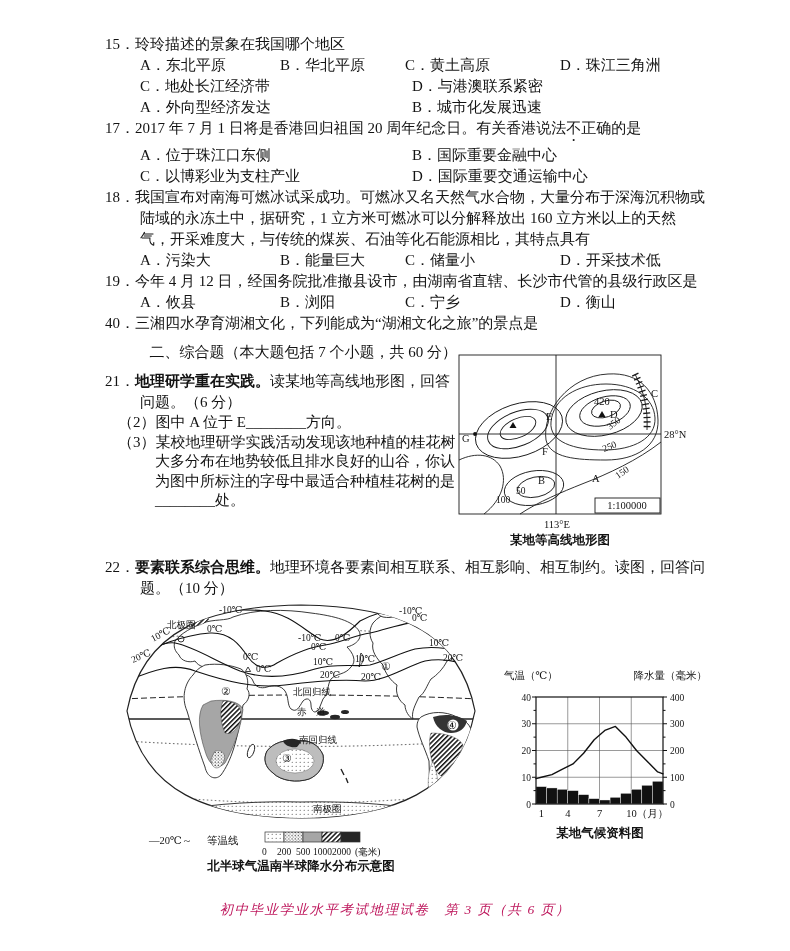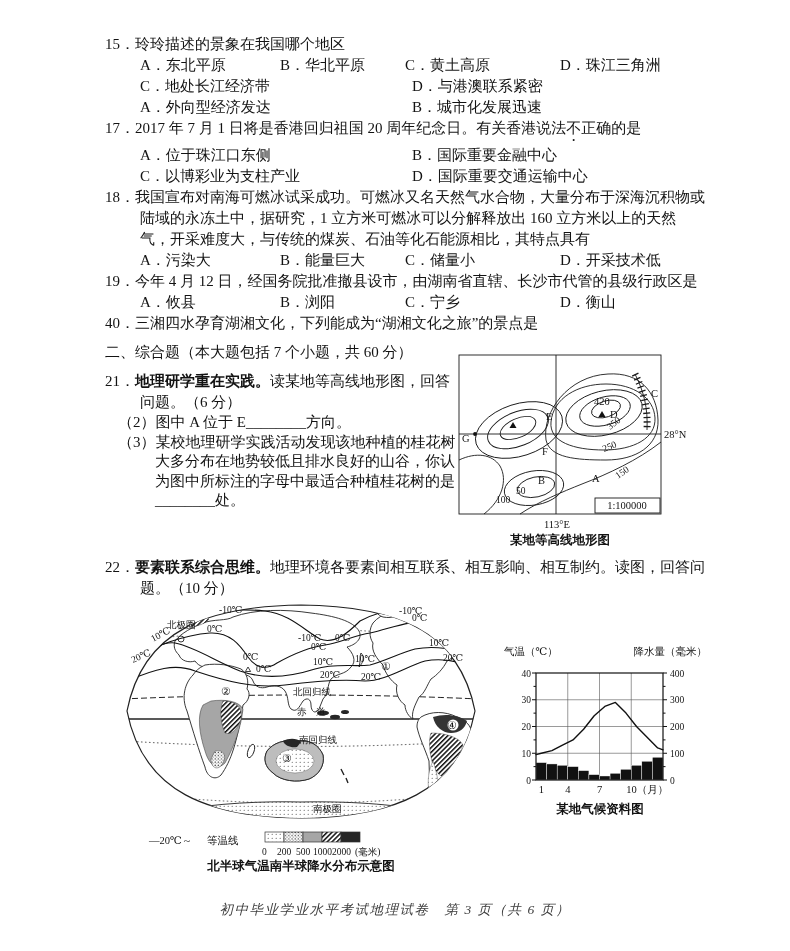--- a/index.html
+++ b/index.html
@@ -7,32 +7,32 @@
         box-sizing:border-box;padding:34px 85px 0 105px;
         font-family:"Liberation Serif","DejaVu Serif",serif;font-size:15px;line-height:21px;color:#131313;}
   .qline{padding-left:35px;text-indent:-35px;}
   .opts{position:relative;height:21px;margin-left:35px;}
   .opts span{position:absolute;top:0;white-space:nowrap;}
   .c4 .o0{left:0}.c4 .o1{left:140px}.c4 .o2{left:265px}.c4 .o3{left:420px}
   .c2 .o0{left:0}.c2 .o1{left:272px}
   .emph{text-emphasis:filled dot;text-emphasis-position:under left;-webkit-text-emphasis:filled dot;-webkit-text-emphasis-position:under;}
   .row21{display:flex;margin-top:8px;}
   .row21 .left{width:352px;}
-  .sec-header{margin-bottom:8px;}
+  .sec-header{margin-left:8px;margin-bottom:8px;text-align:right;}
   .q21-main{padding-left:35px;text-indent:-35px;}
   .sub{padding-left:50px;text-indent:-37px;line-height:19.5px;}
   .lead{font-weight:bold;}
   .kai{}
   .fig{flex:none;}
   .fig-contour{margin-left:auto;width:247px;}
   .q22{margin-top:2px;}
   .figures-row{display:flex;margin-top:2px;}
   .fig-worldmap{margin-left:10px;width:372px;}
-  .fig-climate{margin-left:16px;margin-top:44px;width:206px;}
-  .footer{position:absolute;left:0;right:0;top:899px;text-align:center;font-style:italic;color:#404040;
+  .fig-climate{margin-left:16px;margin-top:68px;width:206px;}
+  .footer{position:absolute;left:0;right:0;top:899px;text-align:center;font-style:italic;color:#be185d;
           font-size:13.5px;letter-spacing:1.5px;}
   svg text{font-family:"Liberation Serif","DejaVu Serif",serif;fill:#131313;}
   svg .cap{font-weight:bold;font-size:12.5px;}
   svg .sm{font-size:9.5px;}
   svg .md{font-size:10.5px;}
 </style>
 </head>
 <body>
 
 <div class="page">

